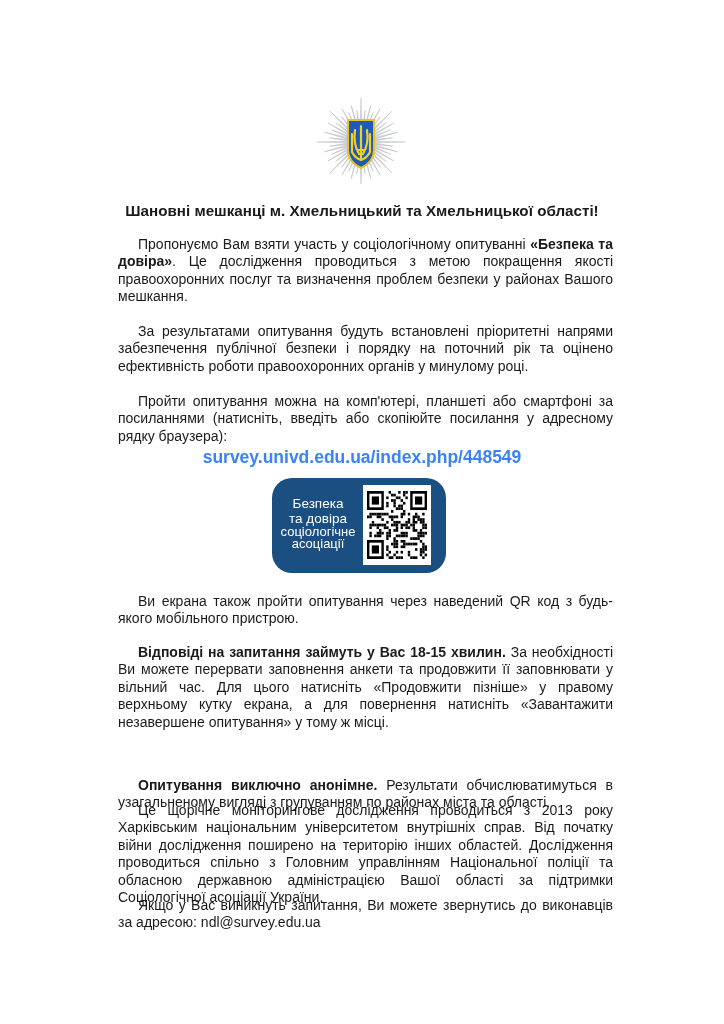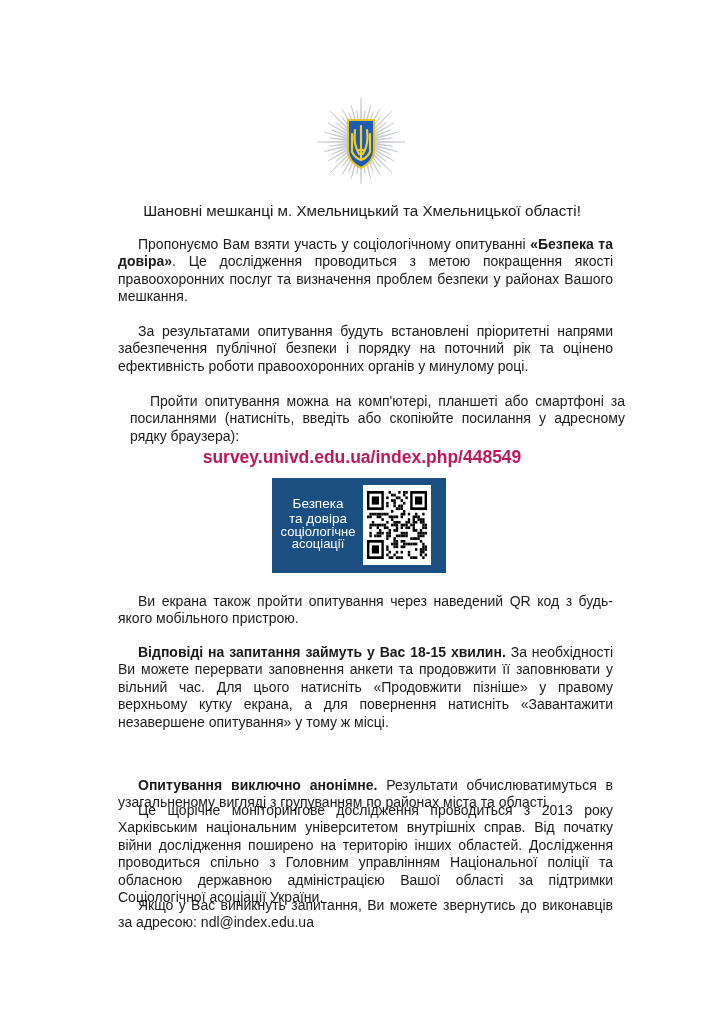--- a/index.html
+++ b/index.html
@@ -3,35 +3,35 @@
   <meta charset="utf-8">
   <style>
     html, body { margin: 0; padding: 0; background: #ffffff; }
     body {
       width: 724px; height: 1024px; position: relative; overflow: hidden;
       font-family: "Liberation Sans", sans-serif; color: #1a1a1a;
     }
     .emblem { position: absolute; left: 315px; top: 96px; width: 92px; height: 88px; }
     .title {
       position: absolute; left: 0; top: 202px; width: 724px; text-align: center;
-      font-size: 15.2px; font-weight: normal; letter-spacing: 0;
+      font-size: 15.2px; font-weight: bold; letter-spacing: 0;
     }
     .para {
       position: absolute; left: 118px; width: 495px;
       font-size: 14px; line-height: 17.4px; text-align: justify;
       text-indent: 20px; margin: 0;
     }
     .para b { font-weight: bold; }
     .url {
       position: absolute; left: 0; top: 447px; width: 724px; text-align: center;
-      font-size: 17.5px; font-weight: bold; color: #be185d;
+      font-size: 17.5px; font-weight: bold; color: #3b82f6;
     }
     .card {
       position: absolute; left: 272px; top: 478px; width: 174px; height: 95px;
-      background: #1b4f82; border-radius: 0;
+      background: #1b4f82; border-radius: 20px;
     }
     .card-text {
       position: absolute; left: 6px; top: 18px; width: 80px; text-align: center; color: #ffffff;
     }
     .card-t1 { font-size: 13.5px; line-height: 15px; display: block; }
     .card-t2 { font-size: 13px; line-height: 12px; display: block; }
     .qr {
       position: absolute; left: 91px; top: 7px; width: 68px; height: 80px; background: #ffffff;
     }
     .qr svg { position: absolute; left: 4px; top: 6px; }
@@ -95,21 +95,21 @@
     <path d="M46 30 L46 62 M40 34 Q38 48 44 58 M52 34 Q54 48 48 58 M37 38 L37 56 Q40 62 46 64 Q52 62 55 56 L55 38 M42 54 L50 54" fill="none" stroke="#f2cd2b" stroke-width="2.2" stroke-linecap="round"></path>
   </svg>
 </div>
 
 <div class="title">Шановні мешканці м. Хмельницький та Хмельницької області!</div>
 
 <p class="para" style="top:236px;"><span>Пропонуємо Вам взяти участь у соціологічному опитуванні </span><b>«Безпека та довіра»</b><span>. Це дослідження проводиться з метою покращення якості правоохоронних послуг та визначення проблем безпеки у районах Вашого мешкання.</span></p>
 
 <p class="para" style="top:323px;">За результатами опитування будуть встановлені пріоритетні напрями забезпечення публічної безпеки і порядку на поточний рік та оцінено ефективність роботи правоохоронних органів у минулому році.</p>
 
-<p class="para" style="top:393px;margin-left:12px;">Пройти опитування можна на комп'ютері, планшеті або смартфоні за посиланнями (натисніть, введіть або скопіюйте посилання у адресному рядку браузера):</p>
+<p class="para" style="top:393px;">Пройти опитування можна на комп'ютері, планшеті або смартфоні за посиланнями (натисніть, введіть або скопіюйте посилання у адресному рядку браузера):</p>
 
 <div class="url">survey.univd.edu.ua/index.php/448549</div>
 
 <div class="card">
   <div class="card-text">
     <span class="card-t1">Безпека</span>
     <span class="card-t1">та довіра</span>
     <span class="card-t2">соціологічне</span>
     <span class="card-t2">асоціації</span>
   </div>
@@ -313,13 +313,13 @@
 </div>
 
 <p class="para" style="top:593px;">Ви екрана також пройти опитування через наведений QR код з будь-якого мобільного пристрою.</p>
 
 <p class="para" style="top:644px;"><b>Відповіді на запитання займуть у Вас 18-15 хвилин.</b><span> За необхідності Ви можете перервати заповнення анкети та продовжити її заповнювати у вільний час. Для цього натисніть «Продовжити пізніше» у правому верхньому кутку екрана, а для повернення натисніть «Завантажити незавершене опитування» у тому ж місці.</span></p>
 
 <p class="para" style="top:749px;margin-top:28px;"><b>Опитування виключно анонімне.</b><span> Результати обчислюватимуться в узагальненому вигляді з групуванням по районах міста та області.</span></p>
 
 <p class="para" style="top:802px;">Це щорічне моніторингове дослідження проводиться з 2013 року Харківським національним університетом внутрішніх справ. Від початку війни дослідження поширено на територію інших областей. Дослідження проводиться спільно з Головним управлінням Національної поліції та обласною державною адміністрацією Вашої області за підтримки Соціологічної асоціації України.</p>
 
-<p class="para" style="top:897px;"><span>Якщо у Вас виникнуть запитання, Ви можете звернутись до виконавців за адресою: </span><span>ndl@index.edu.ua</span></p>
+<p class="para" style="top:897px;"><span>Якщо у Вас виникнуть запитання, Ви можете звернутись до виконавців за адресою: </span><span>ndl@survey.edu.ua</span></p>
 
 </body></html>

